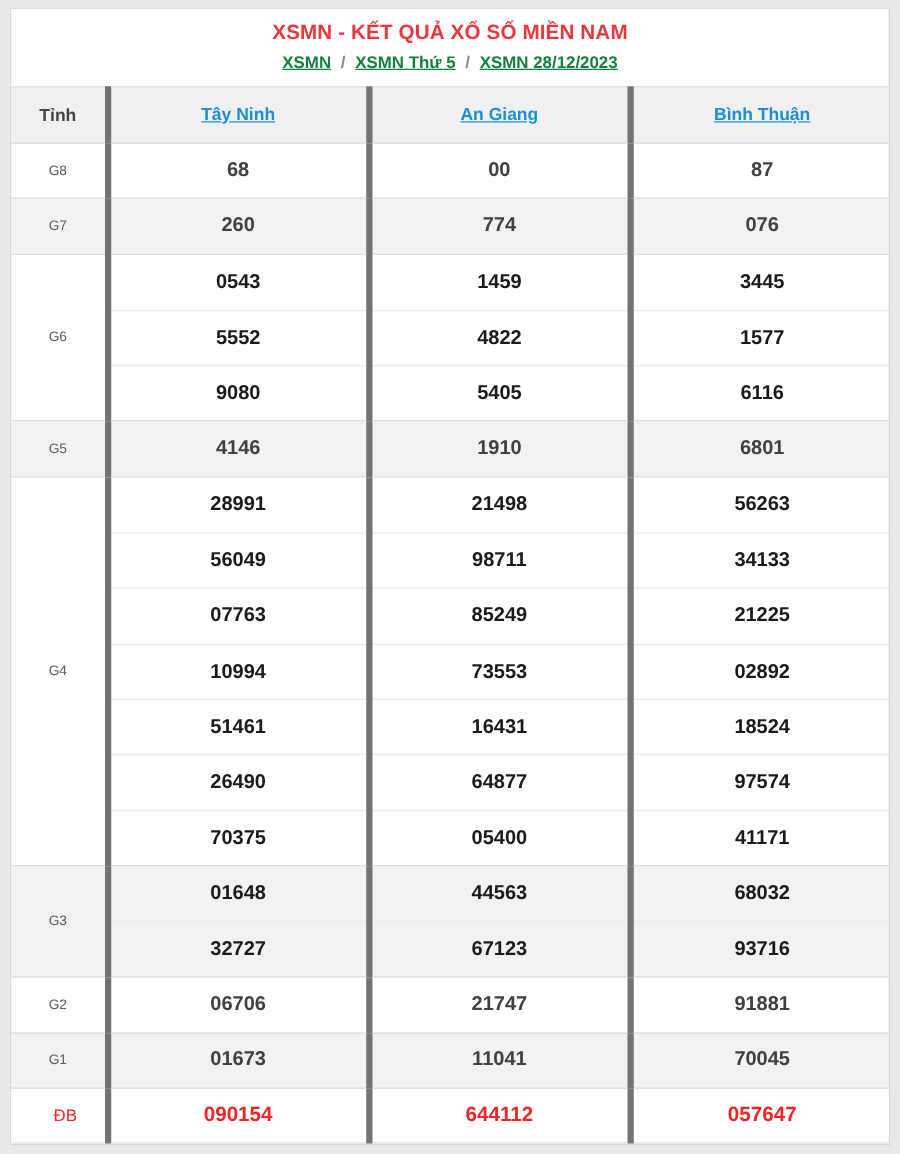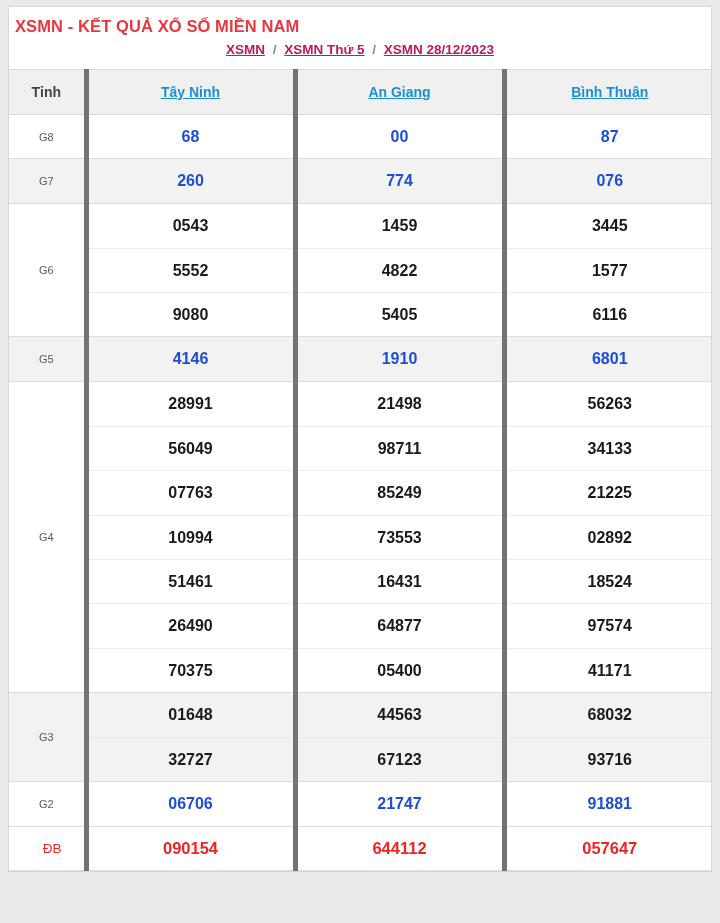--- a/index.html
+++ b/index.html
@@ -13,37 +13,38 @@
   #card {
     position: absolute;
     left: 8px; top: 6px;
     width: 704px;
     background: #ffffff;
     border: 1px solid #d6d6d6;
     overflow: hidden;
   }
   
   .title {
+    text-align: center;
     color: #e8383d;
     font-size: 16.5px;
     font-weight: 700;
     padding: 10px 6px 2px;
     letter-spacing: .1px;
     white-space: nowrap;
   }
   .breadcrumb {
     text-align: center;
     font-size: 13.5px;
     font-weight: 700;
     padding: 4px 6px 12px;
     color: #7b7b7b;
     white-space: nowrap;
   }
   .breadcrumb a {
-    color: #be185d;
+    color: #15803d;
     margin: 0 1px;
   }
   .breadcrumb .sep { color: #8a8a8a; margin: 0 3px; font-weight: 700; }
 
   
   table.results {
     width: 100%;
     border-collapse: collapse;
     table-layout: fixed;
     border-top: 1px solid #dcdcdc;
@@ -99,21 +100,21 @@
     border-top: 1px solid #ececec;
     text-align: center;
   }
   .stack .n:first-child { border-top: none; }
 
   
   td.single {
     height: 44.3px;
     font-size: 16px;
     font-weight: 700;
-    color: #1d4ed8;
+    color: #404040;
   }
 
   
   tr.db > td { border-bottom: 1px solid #dcdcdc; background: #fff; }
   tr.db td.lbl { color: #ef2424; font-size: 13.5px; font-weight: 400; padding-left: 12px; }
   tr.db td.single { color: #ef2424; font-size: 16.5px; font-weight: 700; }
 </style>
 </head>
 <body>
 
@@ -249,20 +250,26 @@
               <div class="n">93716</div>
             </div>
           </td>
         </tr>
         <tr class="grp">
           <td class="lbl">G2</td>
           <td class="single">06706</td>
           <td class="single">21747</td>
           <td class="single">91881</td>
         </tr>
+        <tr class="grp shade">
+          <td class="lbl">G1</td>
+          <td class="single">01673</td>
+          <td class="single">11041</td>
+          <td class="single">70045</td>
+        </tr>
         <tr class="grp db">
           <td class="lbl">ĐB</td>
           <td class="single">090154</td>
           <td class="single">644112</td>
           <td class="single">057647</td>
         </tr>
       </tbody>
   </table>
 
 </div>

